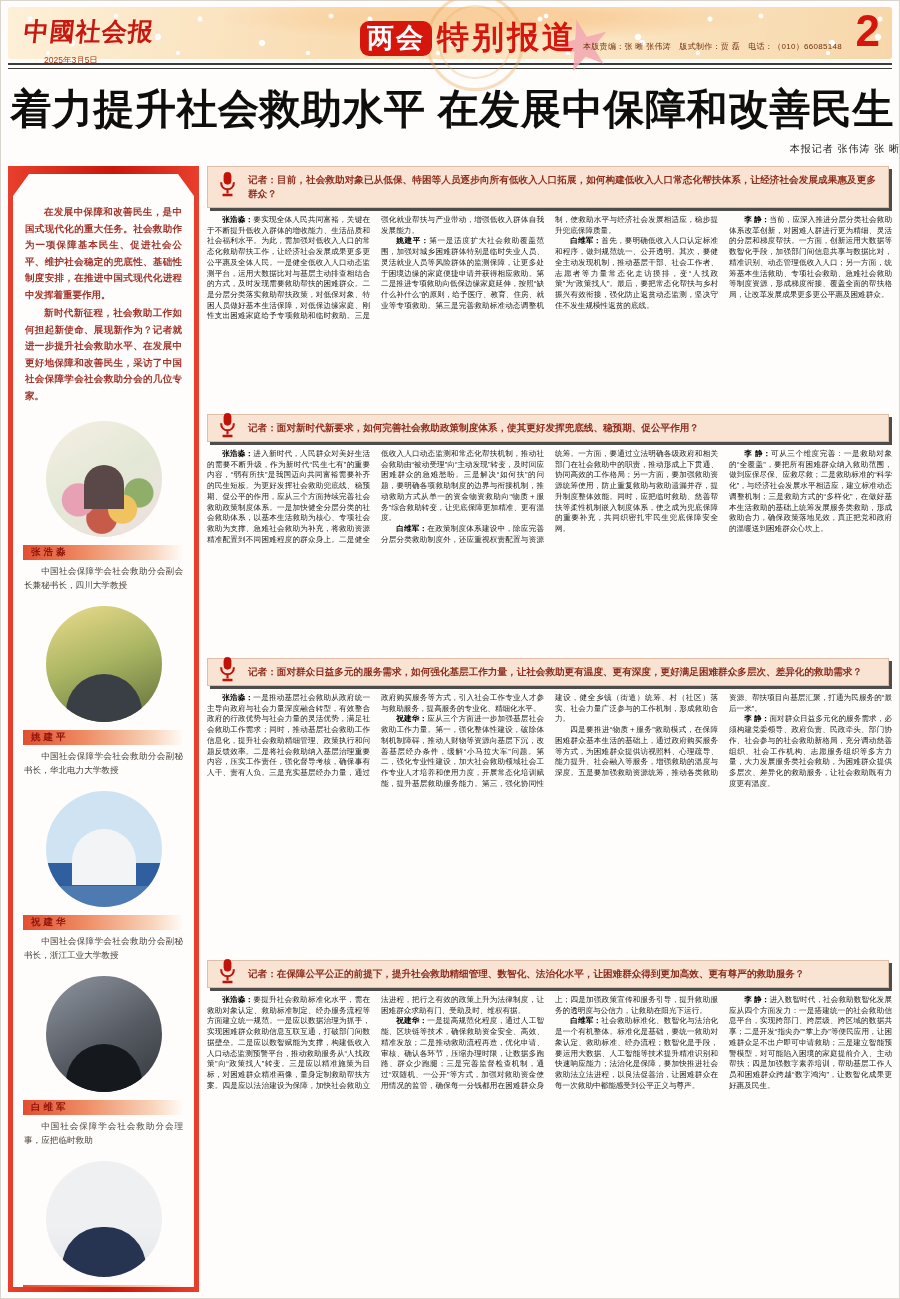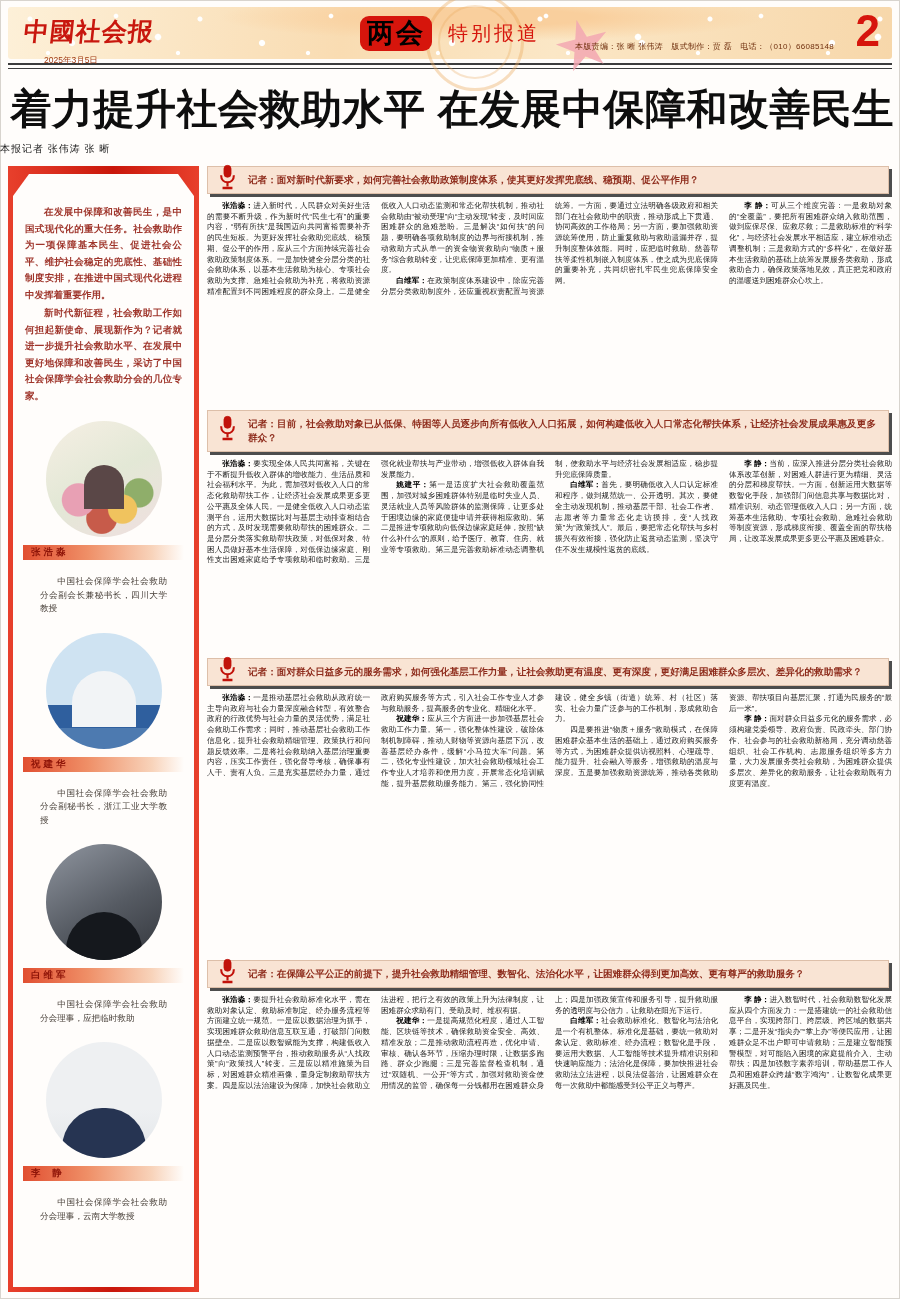--- a/index.html
+++ b/index.html
@@ -20,30 +20,30 @@
   .seal{position:absolute;left:418px;top:-14px;width:92px;height:92px;border-radius:50%;
         border:3px solid rgba(233,168,92,.38);pointer-events:none;}
   .seal::after{content:"";position:absolute;inset:9px;border-radius:50%;border:2px solid rgba(233,168,92,.30);}
   .star{position:absolute;left:548px;top:12px;width:54px;height:54px;background:#f2a7b2;opacity:.85;
         transform:rotate(-14deg);
         clip-path:polygon(50% 0%,61% 35%,98% 35%,68% 57%,79% 91%,50% 70%,21% 91%,32% 57%,2% 35%,39% 35%);}
   .logo{position:absolute;left:16px;top:8px;color:#c8170e;font-size:25px;font-weight:900;
         letter-spacing:1px;transform:skewX(-6deg);}
   .mast-date{position:absolute;left:36px;top:48px;font-size:8.5px;color:#a03a12;}
   .banner-group{position:absolute;left:352px;top:9px;display:flex;align-items:center;}
-  .banner-tag{background:#d6150c;color:#000000;font-size:27px;font-weight:900;line-height:1;
+  .banner-tag{background:#d6150c;color:#ffffff;font-size:27px;font-weight:900;line-height:1;
               padding:4px 7px;border-radius:9px;letter-spacing:2px;}
-  .banner-title{color:#d6150c;font-size:20px;font-weight:400;margin-left:16px;letter-spacing:3px;}
-  .edit-info{position:absolute;right:58px;bottom:7px;font-size:8px;color:#70300f;letter-spacing:.3px;}
+  .banner-title{color:#d6150c;font-size:32px;font-weight:700;margin-left:5px;letter-spacing:3px;}
+  .edit-info{position:absolute;right:50px;bottom:7px;font-size:8px;color:#70300f;letter-spacing:.3px;}
   .page-num{position:absolute;right:12px;top:2px;font-size:44px;font-weight:900;color:#d6150c;line-height:1;}
   .rules{margin:63px 8px 0;border-top:2px solid #3c3c3c;border-bottom:1px solid #3c3c3c;height:3px;}
   
   .headline{text-align:right;font-size:41px;font-weight:900;color:#0e0e0e;margin:13px 6px 5px;
             letter-spacing:.5px;white-space:nowrap;}
-  .byline{text-align:left;font-size:10px;color:#1c1c1c;margin-bottom:10px;letter-spacing:1px;}
+  .byline{text-align:right;font-size:10px;color:#1c1c1c;margin-bottom:10px;letter-spacing:1px;}
   
   .content{display:flex;padding:0 8px;gap:8px;align-items:flex-start;}
   
   .sidebar{width:191px;flex:none;background:linear-gradient(90deg,#e8402c,#c9170b 55%,#e8402c);
            padding:0 5px 5px;box-sizing:border-box;height:1126px;}
   .side-inner{background:#fffdfb;height:100%;box-sizing:border-box;padding:34px 0 0;
               clip-path:polygon(0 30px,16px 8px,calc(100% - 16px) 8px,100% 30px,100% 100%,0 100%);}
   .intro{padding:4px 12px 2px;}
   .intro p{font-size:9.5px;line-height:16.5px;color:#9f352b;text-align:justify;
            text-indent:2em;margin:0 0 2px;font-weight:600;}
@@ -62,21 +62,21 @@
   .ph-p3{background:linear-gradient(#cfe3f2 0 62%,#2f5f9e 62% 82%,#4d7ab0 82%);}
   .ph-p3::after{background:#f2f4f6;width:64px;height:56px;bottom:22px;}
   .ph-p4{background:linear-gradient(150deg,#9096a0,#565b63 55%,#33363c);}
   .ph-p4::after{background:#15181d;}
   .ph-p5{background:linear-gradient(#eef0f2 0 58%,#e2e5e8);}
   .ph-p5::after{background:#263452;width:84px;height:66px;}
   .name-bar{height:15px;display:flex;align-items:center;padding-left:8px;margin:0 2px 6px;
             font-size:9.5px;font-weight:bold;color:#8e1408;letter-spacing:3px;
             background:linear-gradient(90deg,#e14f31,#ef8f67 40%,#f8d3ba 80%,rgba(248,211,186,0));}
   .expert-title{font-size:8.6px;color:#49413a;line-height:13.5px;text-align:justify;
-                text-indent:2em;padding:0 3px;margin:16px;}
+                text-indent:2em;padding:0 3px;margin:0;}
   
   .main{flex:1;min-width:0;display:flex;flex-direction:column;}
   .section{margin-bottom:9px;}
   .qbanner{position:relative;background:#f9e4d4;border:1px solid #ddbfa9;box-shadow:3px 3px 0 #4d4d4d;
            padding:6px 12px 6px 40px;margin:0 3px 7px 0;}
   .mic{position:absolute;left:11px;top:50%;transform:translateY(-50%);}
   .qtext{font-size:9.6px;line-height:14px;color:#8e2c1c;font-weight:bold;text-align:justify;margin:0;}
   .qlabel{font-weight:900;}
   .cols{column-count:4;column-gap:11px;font-size:7.6px;line-height:10.7px;color:#1b1b1b;
         text-align:justify;column-fill:balance;}
@@ -115,58 +115,45 @@
             <p>在发展中保障和改善民生，是中国式现代化的重大任务。社会救助作为一项保障基本民生、促进社会公平、维护社会稳定的兜底性、基础性制度安排，在推进中国式现代化进程中发挥着重要作用。</p>
             <p>新时代新征程，社会救助工作如何担起新使命、展现新作为？记者就进一步提升社会救助水平、在发展中更好地保障和改善民生，采访了中国社会保障学会社会救助分会的几位专家。</p>
           </div>
         <div>
             <div class="expert">
               <div class="photo ph-p1"></div>
               <div class="name-bar">张浩淼</div>
               <p class="expert-title">中国社会保障学会社会救助分会副会长兼秘书长，四川大学教授</p>
             </div>
             <div class="expert">
+              <div class="photo ph-p2"></div>
+              <div class="name-bar">姚建平</div>
+              <p class="expert-title">中国社会保障学会社会救助分会副秘书长，华北电力大学教授</p>
+            </div>
+            <div class="expert">
               <div class="photo ph-p3"></div>
               <div class="name-bar">祝建华</div>
               <p class="expert-title">中国社会保障学会社会救助分会副秘书长，浙江工业大学教授</p>
             </div>
             <div class="expert">
               <div class="photo ph-p4"></div>
               <div class="name-bar">白维军</div>
               <p class="expert-title">中国社会保障学会社会救助分会理事，应把临时救助</p>
             </div>
             <div class="expert">
               <div class="photo ph-p5"></div>
               <div class="name-bar">李 静</div>
               <p class="expert-title">中国社会保障学会社会救助分会理事，云南大学教授</p>
             </div>
           </div>
       </div>
     </aside>
 
     <main class="main">
       <div>
-          <section class="section">
-            <div class="qbanner">
-              <span class="mic"><svg width="17" height="27" viewBox="0 0 24 38">
-                  <g fill="#c1120a" stroke="#c1120a">
-                    <rect x="7" y="1" width="10" height="17" rx="5"></rect>
-                    <path d="M3 15c0 7 4.5 10 9 10s9-3 9-10" fill="none" stroke-width="3"></path>
-                    <line x1="12" y1="25" x2="12" y2="31" stroke-width="3"></line>
-                    <line x1="5" y1="33" x2="19" y2="33" stroke-width="3.5"></line>
-                  </g>
-                </svg></span>
-              <p class="qtext"><span class="qlabel">记者：</span><span>面对新时代新要求，如何完善社会救助政策制度体系，使其更好发挥兜底线、稳预期、促公平作用？</span></p>
-            </div>
-            <div class="cols s-body-0">
-              <p><span class="speaker">张浩淼：</span>进入新时代，人民群众对美好生活的需要不断升级，作为新时代“民生七有”的重要内容，“弱有所扶”是我国迈向共同富裕需要补齐的民生短板。为更好发挥社会救助兜底线、稳预期、促公平的作用，应从三个方面持续完善社会救助政策制度体系。一是加快健全分层分类的社会救助体系，以基本生活救助为核心、专项社会救助为支撑、急难社会救助为补充，将救助资源精准配置到不同困难程度的群众身上。二是健全低收入人口动态监测和常态化帮扶机制，推动社会救助由“被动受理”向“主动发现”转变，及时回应困难群众的急难愁盼。三是解决“如何扶”的问题，要明确各项救助制度的边界与衔接机制，推动救助方式从单一的资金物资救助向“物质＋服务”综合救助转变，让兜底保障更加精准、更有温度。</p>
-              <p><span class="speaker">白维军：</span>在政策制度体系建设中，除应完善分层分类救助制度外，还应重视权责配置与资源统筹。一方面，要通过立法明确各级政府和相关部门在社会救助中的职责，推动形成上下贯通、协同高效的工作格局；另一方面，要加强救助资源统筹使用，防止重复救助与救助遗漏并存，提升制度整体效能。同时，应把临时救助、慈善帮扶等柔性机制嵌入制度体系，使之成为兜底保障的重要补充，共同织密扎牢民生兜底保障安全网。</p>
-              <p><span class="speaker">李 静：</span>可从三个维度完善：一是救助对象的“全覆盖”，要把所有困难群众纳入救助范围，做到应保尽保、应救尽救；二是救助标准的“科学化”，与经济社会发展水平相适应，建立标准动态调整机制；三是救助方式的“多样化”，在做好基本生活救助的基础上统筹发展服务类救助，形成救助合力，确保政策落地见效，真正把党和政府的温暖送到困难群众心坎上。</p>
-            </div>
-          </section>
           <section class="section">
             <div class="qbanner">
               <span class="mic"><svg width="17" height="27" viewBox="0 0 24 38">
                   <g fill="#c1120a" stroke="#c1120a">
                     <rect x="7" y="1" width="10" height="17" rx="5"></rect>
                     <path d="M3 15c0 7 4.5 10 9 10s9-3 9-10" fill="none" stroke-width="3"></path>
                     <line x1="12" y1="25" x2="12" y2="31" stroke-width="3"></line>
                     <line x1="5" y1="33" x2="19" y2="33" stroke-width="3.5"></line>
                   </g>
                 </svg></span>
@@ -182,20 +169,38 @@
           <section class="section">
             <div class="qbanner">
               <span class="mic"><svg width="17" height="27" viewBox="0 0 24 38">
                   <g fill="#c1120a" stroke="#c1120a">
                     <rect x="7" y="1" width="10" height="17" rx="5"></rect>
                     <path d="M3 15c0 7 4.5 10 9 10s9-3 9-10" fill="none" stroke-width="3"></path>
                     <line x1="12" y1="25" x2="12" y2="31" stroke-width="3"></line>
                     <line x1="5" y1="33" x2="19" y2="33" stroke-width="3.5"></line>
                   </g>
                 </svg></span>
+              <p class="qtext"><span class="qlabel">记者：</span><span>面对新时代新要求，如何完善社会救助政策制度体系，使其更好发挥兜底线、稳预期、促公平作用？</span></p>
+            </div>
+            <div class="cols s-body-0">
+              <p><span class="speaker">张浩淼：</span>进入新时代，人民群众对美好生活的需要不断升级，作为新时代“民生七有”的重要内容，“弱有所扶”是我国迈向共同富裕需要补齐的民生短板。为更好发挥社会救助兜底线、稳预期、促公平的作用，应从三个方面持续完善社会救助政策制度体系。一是加快健全分层分类的社会救助体系，以基本生活救助为核心、专项社会救助为支撑、急难社会救助为补充，将救助资源精准配置到不同困难程度的群众身上。二是健全低收入人口动态监测和常态化帮扶机制，推动社会救助由“被动受理”向“主动发现”转变，及时回应困难群众的急难愁盼。三是解决“如何扶”的问题，要明确各项救助制度的边界与衔接机制，推动救助方式从单一的资金物资救助向“物质＋服务”综合救助转变，让兜底保障更加精准、更有温度。</p>
+              <p><span class="speaker">白维军：</span>在政策制度体系建设中，除应完善分层分类救助制度外，还应重视权责配置与资源统筹。一方面，要通过立法明确各级政府和相关部门在社会救助中的职责，推动形成上下贯通、协同高效的工作格局；另一方面，要加强救助资源统筹使用，防止重复救助与救助遗漏并存，提升制度整体效能。同时，应把临时救助、慈善帮扶等柔性机制嵌入制度体系，使之成为兜底保障的重要补充，共同织密扎牢民生兜底保障安全网。</p>
+              <p><span class="speaker">李 静：</span>可从三个维度完善：一是救助对象的“全覆盖”，要把所有困难群众纳入救助范围，做到应保尽保、应救尽救；二是救助标准的“科学化”，与经济社会发展水平相适应，建立标准动态调整机制；三是救助方式的“多样化”，在做好基本生活救助的基础上统筹发展服务类救助，形成救助合力，确保政策落地见效，真正把党和政府的温暖送到困难群众心坎上。</p>
+            </div>
+          </section>
+          <section class="section">
+            <div class="qbanner">
+              <span class="mic"><svg width="17" height="27" viewBox="0 0 24 38">
+                  <g fill="#c1120a" stroke="#c1120a">
+                    <rect x="7" y="1" width="10" height="17" rx="5"></rect>
+                    <path d="M3 15c0 7 4.5 10 9 10s9-3 9-10" fill="none" stroke-width="3"></path>
+                    <line x1="12" y1="25" x2="12" y2="31" stroke-width="3"></line>
+                    <line x1="5" y1="33" x2="19" y2="33" stroke-width="3.5"></line>
+                  </g>
+                </svg></span>
               <p class="qtext"><span class="qlabel">记者：</span><span>面对群众日益多元的服务需求，如何强化基层工作力量，让社会救助更有温度、更有深度，更好满足困难群众多层次、差异化的救助需求？</span></p>
             </div>
             <div class="cols s-body-2">
               <p><span class="speaker">张浩淼：</span>一是推动基层社会救助从政府统一主导向政府与社会力量深度融合转型，有效整合政府的行政优势与社会力量的灵活优势，满足社会救助工作需求；同时，推动基层社会救助工作信息化，提升社会救助精细管理、政策执行和问题反馈效率。二是将社会救助纳入基层治理重要内容，压实工作责任，强化督导考核，确保事有人干、责有人负。三是充实基层经办力量，通过政府购买服务等方式，引入社会工作专业人才参与救助服务，提高服务的专业化、精细化水平。</p>
               <p><span class="speaker">祝建华：</span>应从三个方面进一步加强基层社会救助工作力量。第一，强化整体性建设，破除体制机制障碍，推动人财物等资源向基层下沉，改善基层经办条件，缓解“小马拉大车”问题。第二，强化专业性建设，加大社会救助领域社会工作专业人才培养和使用力度，开展常态化培训赋能，提升基层救助服务能力。第三，强化协同性建设，健全乡镇（街道）统筹、村（社区）落实、社会力量广泛参与的工作机制，形成救助合力。</p>
               <p>四是要推进“物质＋服务”救助模式，在保障困难群众基本生活的基础上，通过政府购买服务等方式，为困难群众提供访视照料、心理疏导、能力提升、社会融入等服务，增强救助的温度与深度。五是要加强救助资源统筹，推动各类救助资源、帮扶项目向基层汇聚，打通为民服务的“最后一米”。</p>
               <p><span class="speaker">李 静：</span>面对群众日益多元化的服务需求，必须构建党委领导、政府负责、民政牵头、部门协作、社会参与的社会救助新格局，充分调动慈善组织、社会工作机构、志愿服务组织等多方力量，大力发展服务类社会救助，为困难群众提供多层次、差异化的救助服务，让社会救助既有力度更有温度。</p>
             </div>
           </section>
           <section class="section">

